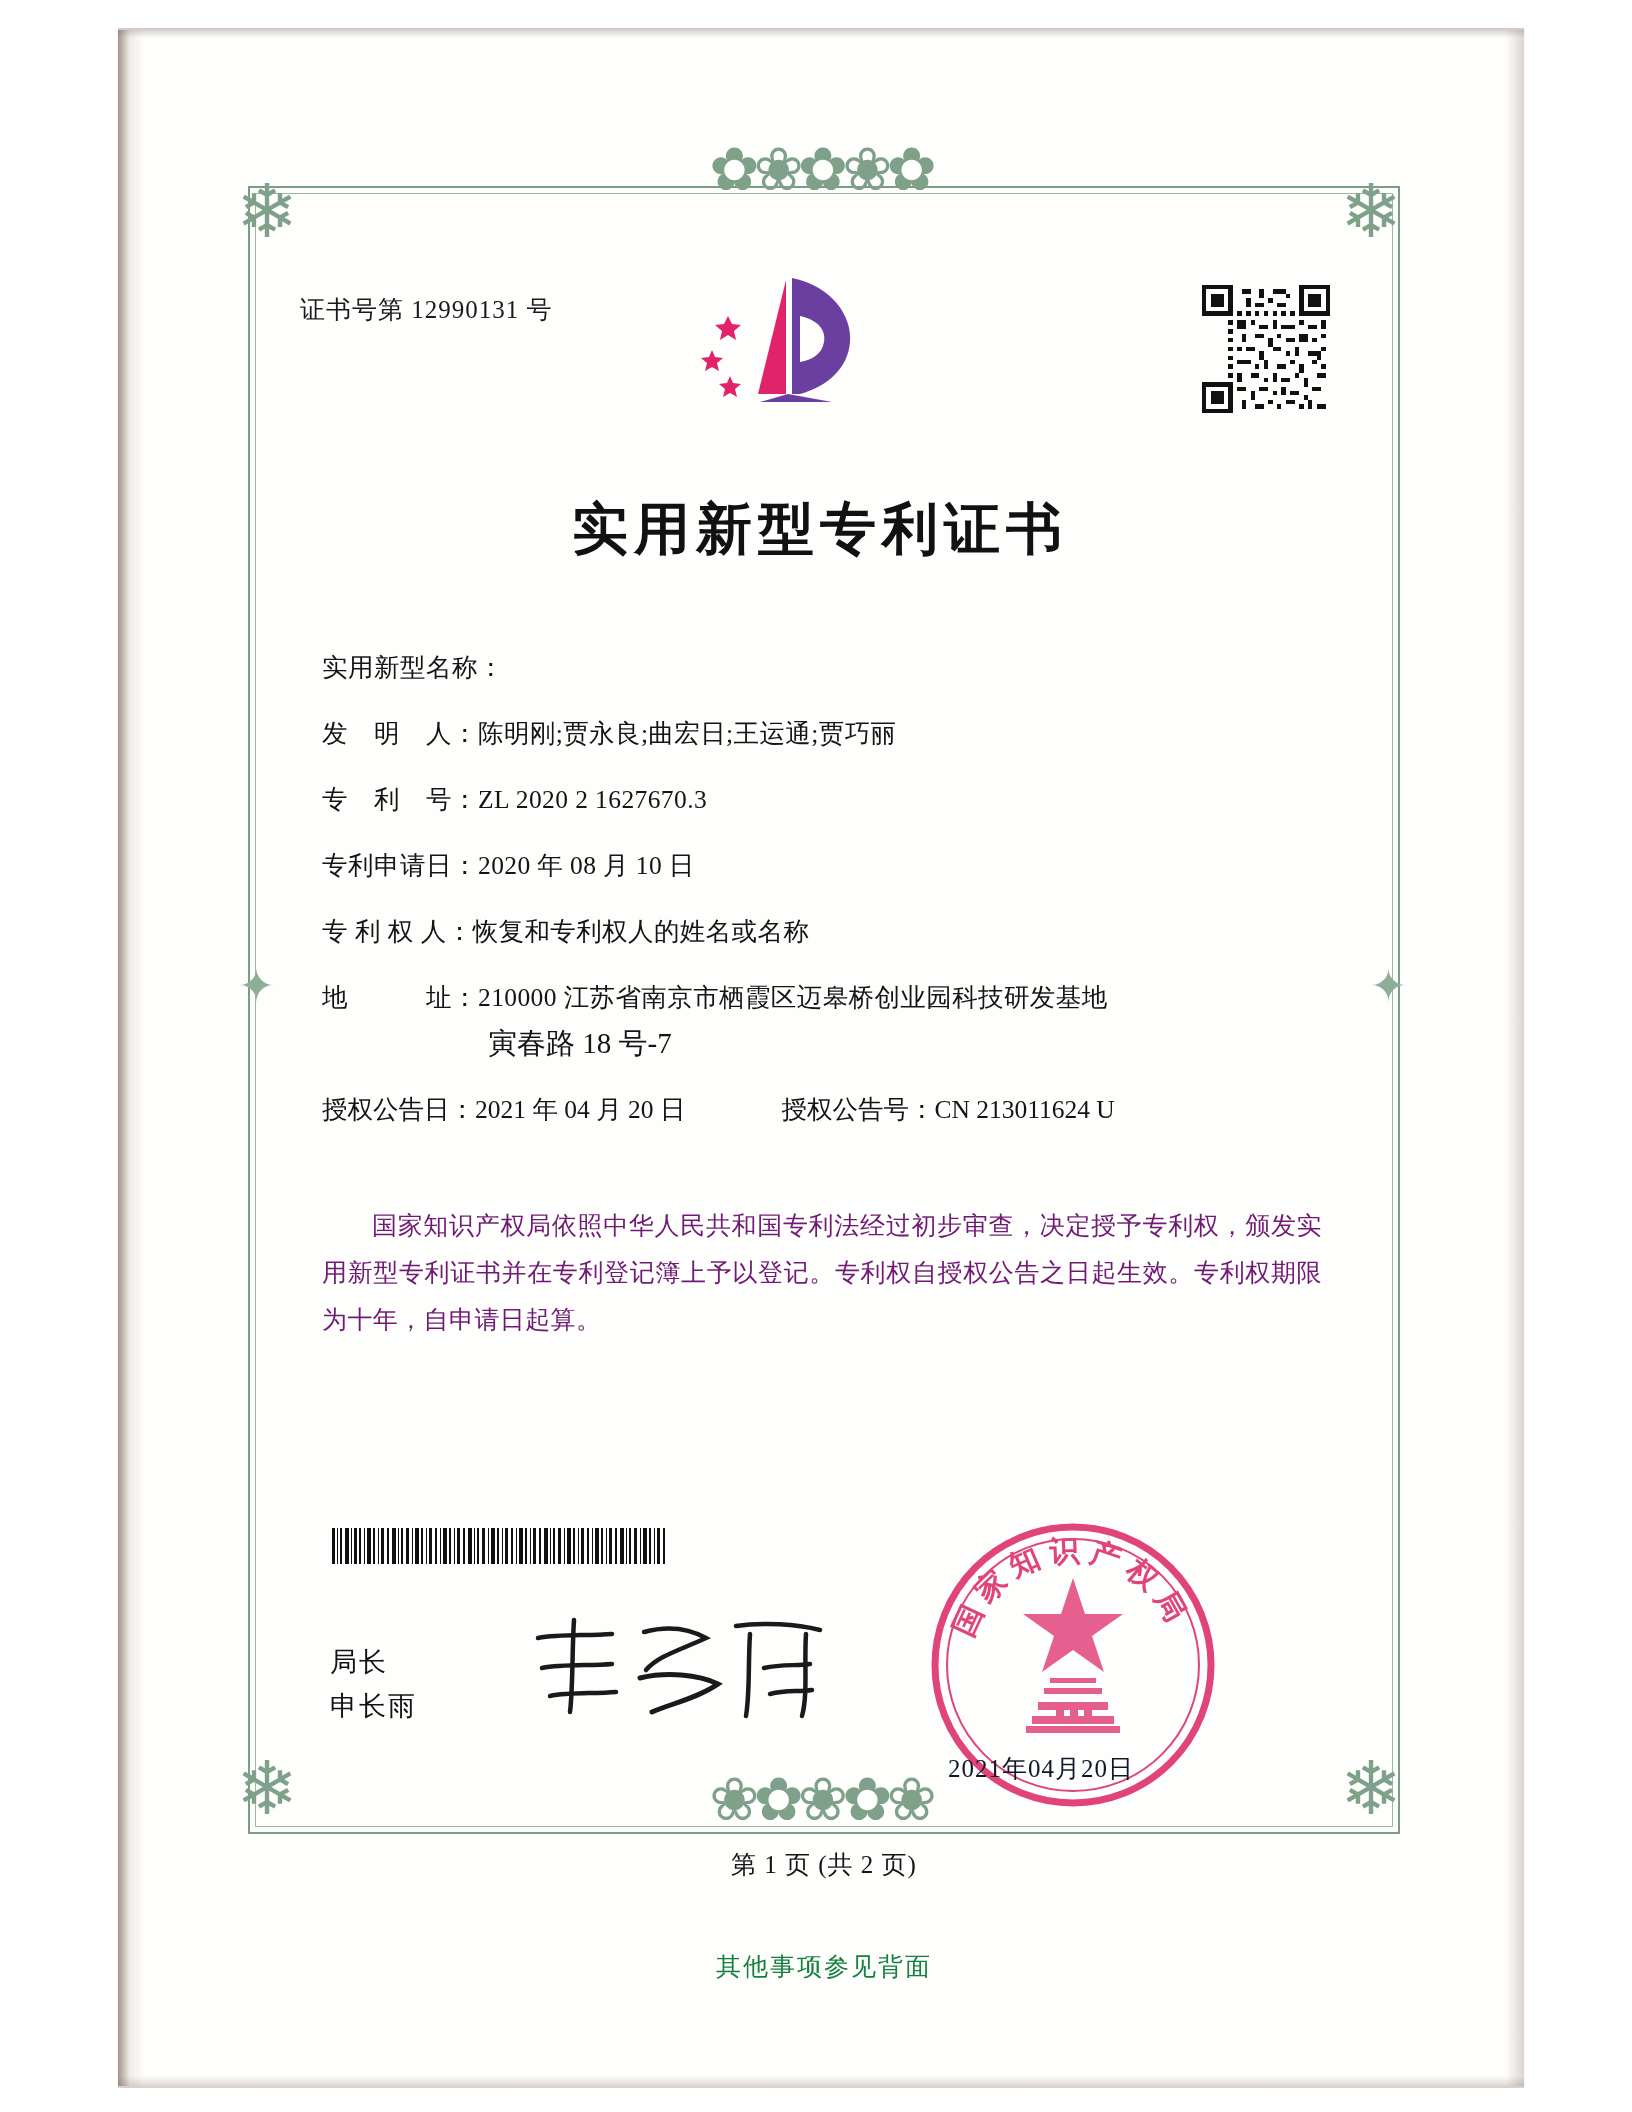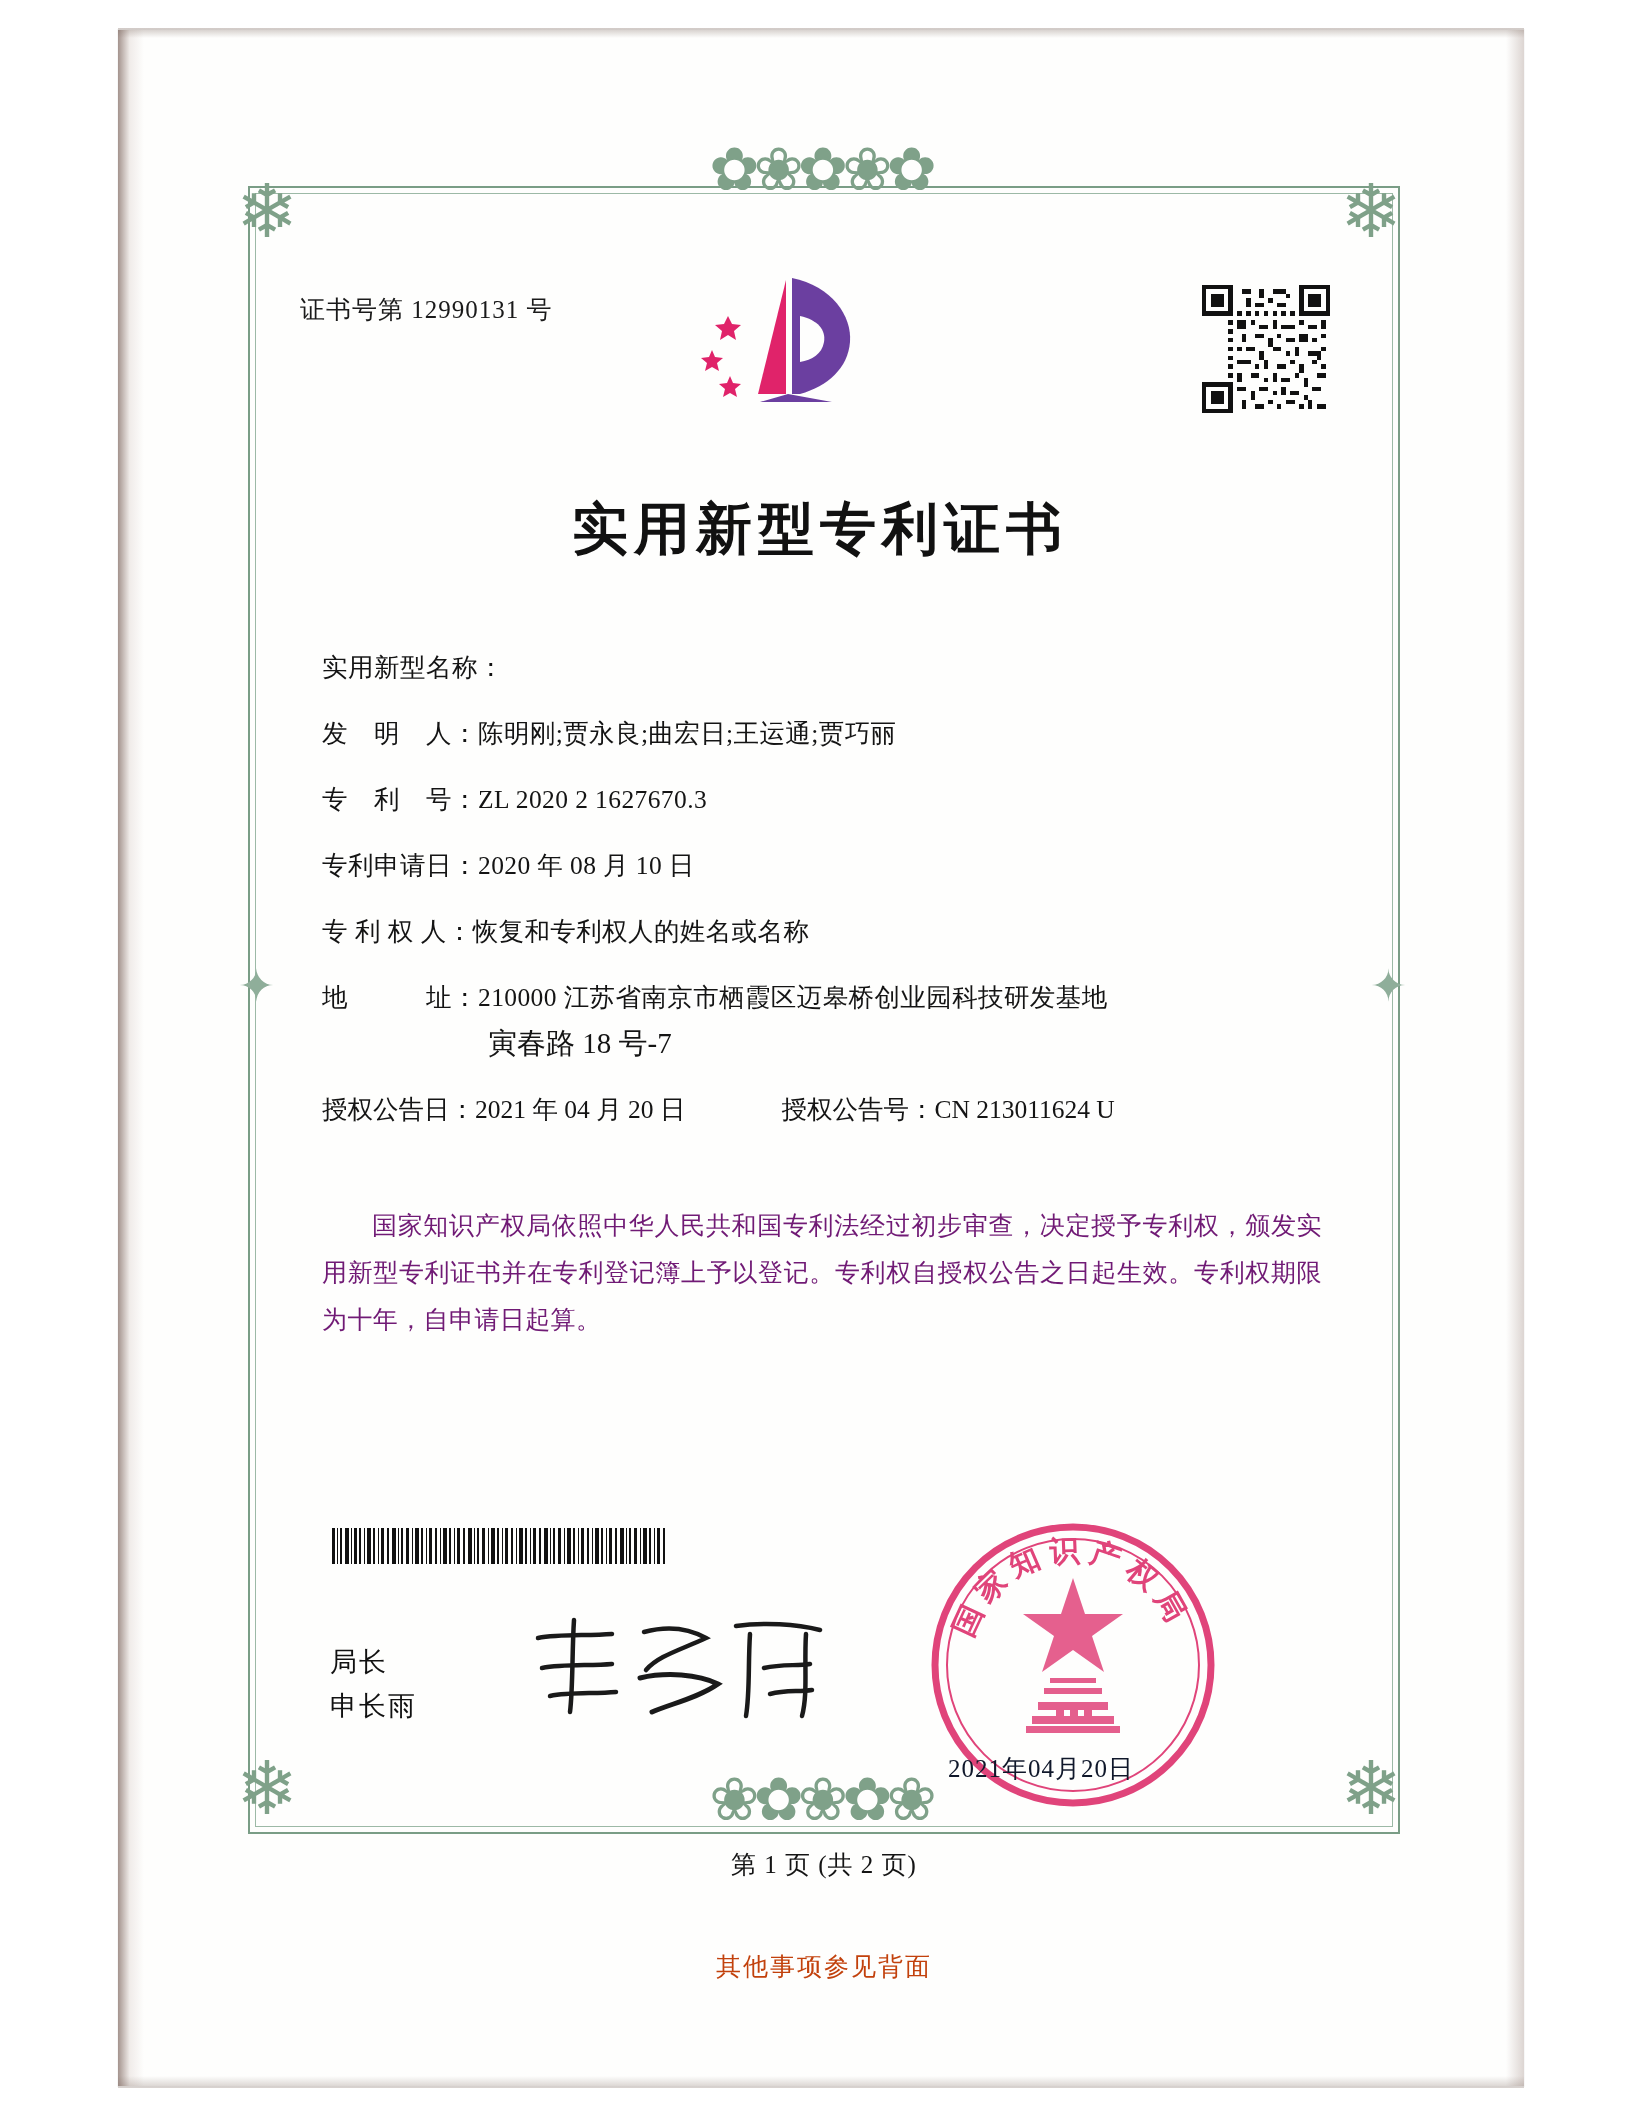--- a/index.html
+++ b/index.html
@@ -269,21 +269,21 @@
     color: #141414;
     letter-spacing: 1px;
   }
   .footer-note {
     position: absolute;
     left: 248px;
     top: 1950px;
     width: 1152px;
     text-align: center;
     font-size: 25px;
-    color: #c2410c;
+    color: #15803d;
     letter-spacing: 2px;
   }
 </style>
 </head>
 <body>
 
 <div class="page">
 
   <div class="paper"></div>
   <div class="edge-left"></div>

